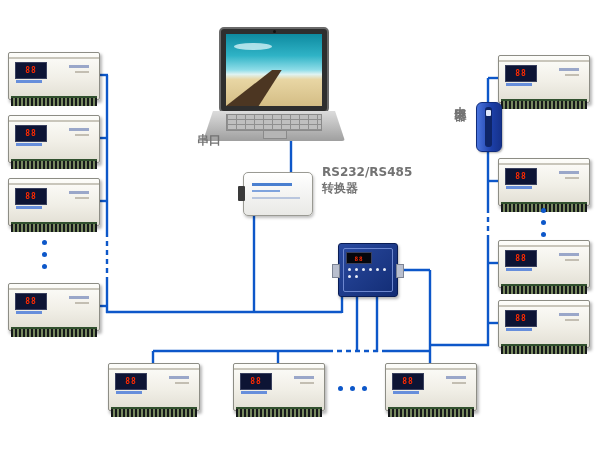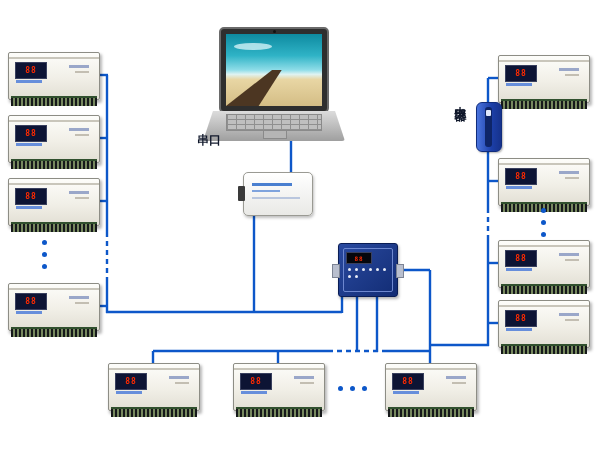--- a/index.html
+++ b/index.html
@@ -94,21 +94,21 @@
   .repeater{
     position:absolute;left:476px;top:102px;width:24px;height:48px;z-index:3;
     background:linear-gradient(90deg,#4a74de 0%,#1c3fa8 60%,#16328c 100%);
     border:1px solid #102c7c;border-radius:6px;box-shadow:1px 1px 2px rgba(0,0,0,.3);
   }
   .rep-stripe{position:absolute;left:8px;top:4px;bottom:4px;width:7px;background:#0e2568;border-radius:3px;}
   .rep-window{position:absolute;left:9px;top:7px;width:5px;height:6px;background:#dfe7fb;border-radius:1px;}
 
   
   .lbl{
-    position:absolute;z-index:4;color:#0f172a;font-weight:bold;font-size:12px;line-height:1.3;
+    position:absolute;z-index:4;color:#737373;font-weight:bold;font-size:12px;line-height:1.3;
     white-space:nowrap;
   }
   .lbl-vert{writing-mode:vertical-rl;letter-spacing:2px;}
 
   
   .bdot{position:absolute;width:5px;height:5px;background:#0d57c9;border-radius:50%;z-index:2;}
 </style>
 </head>
 <body>
 
@@ -159,20 +159,24 @@
     <div class="touchpad"></div>
   </div>
   <div class="lbl" style="left:197px;top:133px;">串口</div>
 
   <div class="converter">
     <div class="conv-plug"></div>
     <div class="conv-print1"></div>
     <div class="conv-print2"></div>
     <div class="conv-print3"></div>
   </div>
+  <div class="lbl" style="left:322px;top:165px;">
+    <div>RS232/RS485</div>
+    <div>转换器</div>
+  </div>
 
   <div class="concentrator">
     <div class="conc-panel"></div>
     <div class="conc-display">
       <span class="conc-digits">88</span>
     </div>
     <div class="conc-dots">
       <span class="conc-dot"></span>
         <span class="conc-dot"></span>
         <span class="conc-dot"></span>

